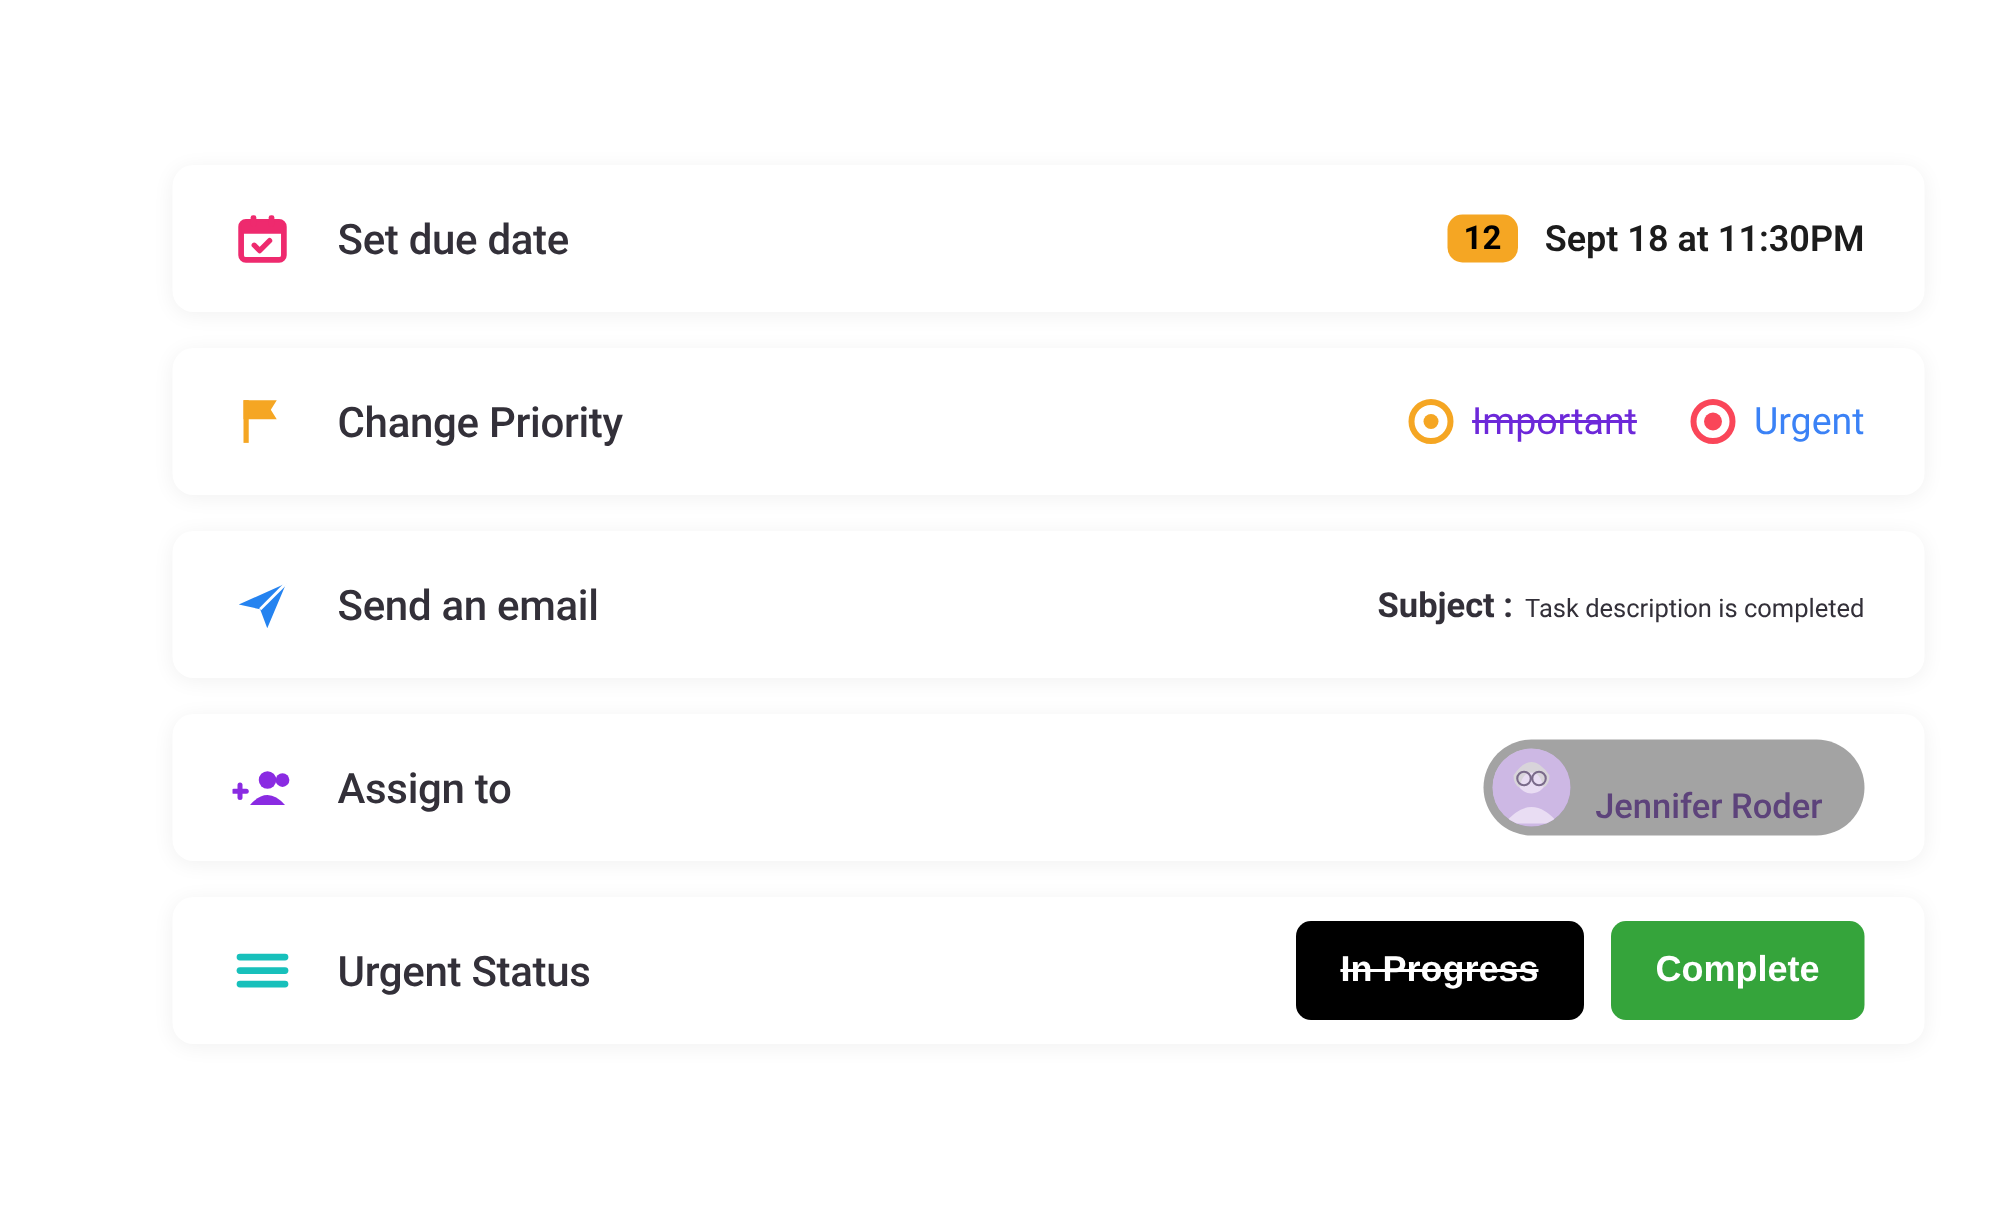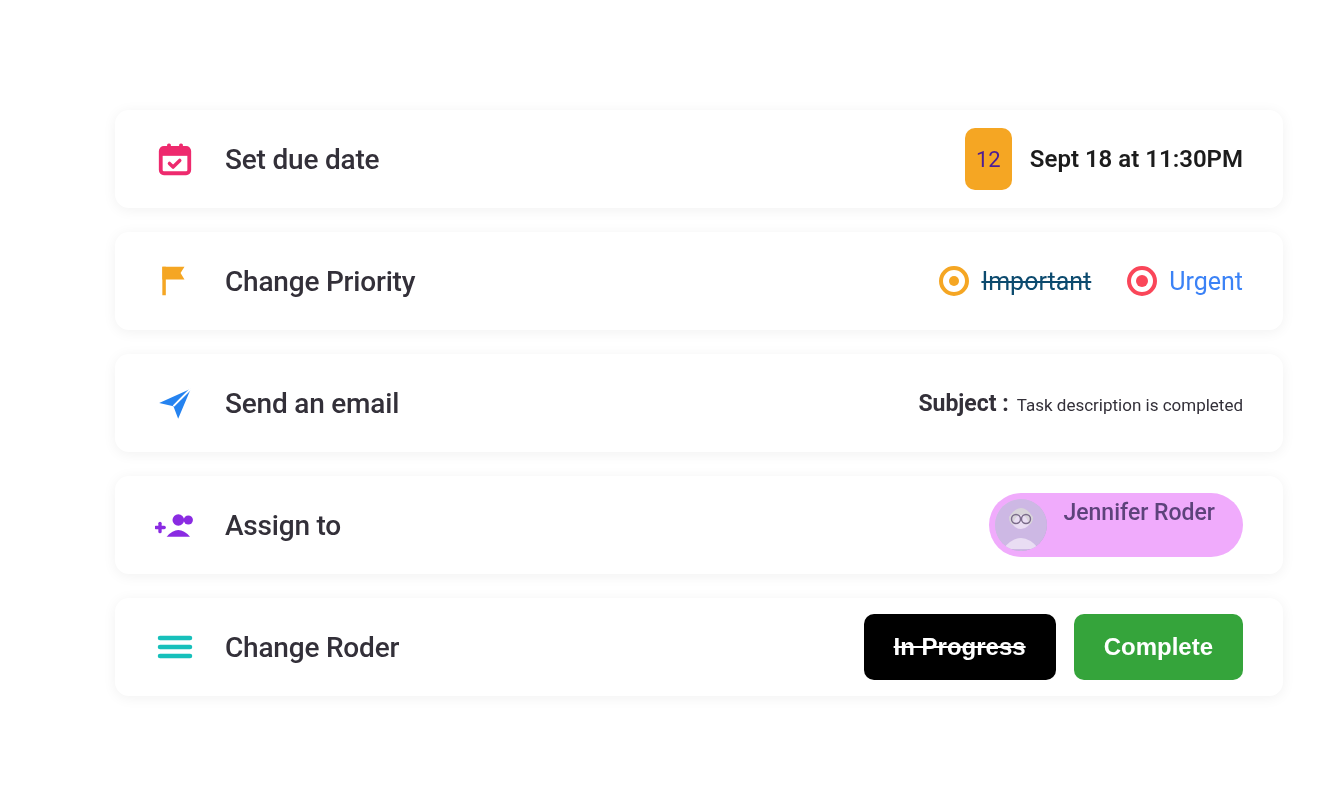--- a/index.html
+++ b/index.html
@@ -46,26 +46,26 @@
   }
   .right {
     display: flex;
     align-items: center;
     gap: 18px;
   }
 
   
   .date-badge {
     width: 47px;
-    height: 62px;
+    height: 32px;
     background: #f5a623;
     border-radius: 10px;
-    color: #4c1d95;
+    color: #000000;
     font-size: 22px;
-    font-weight: 400;
+    font-weight: 700;
     display: flex;
     align-items: center;
     justify-content: center;
   }
   .due-text {
     font-size: 24px;
     font-weight: 600;
     color: #1c1c1c;
   }
 
@@ -85,33 +85,33 @@
     justify-content: center;
   }
   .radio-outer-y { border: 4px solid #f5a623; }
   .radio-inner-y { width: 10px; height: 10px; background: #f5a623; border-radius: 50%; }
   .radio-outer-r { border: 4px solid #fa4659; }
   .radio-inner-r { width: 12px; height: 12px; background: #fa4659; border-radius: 50%; }
   .prio-label {
     font-size: 25px;
     color: #3b82f6;
   }
-  .strike { text-decoration: line-through; color: #0c4a6e; text-align: right; }
+  .strike { text-decoration: line-through; color: #6d28d9; text-align: right; }
 
   
   .subj-wrap { display:flex; align-items:baseline; gap:8px; }
   .subj-label { font-size: 23px; font-weight: 700; color:#333039; }
   .subj-text  { font-size: 17px; font-weight: 400; color:#333039; }
 
   
   .chip {
     display: flex;
-    align-items: flex-start;
+    align-items: flex-end;
     gap: 16px;
-    background: #f0abfc;
+    background: #a3a3a3;
     border-radius: 40px;
     padding: 6px 28px 6px 6px;
   }
   .avatar {
     width: 52px;
     height: 52px;
     border-radius: 50%;
     background: linear-gradient(135deg,#d6c5e8,#b9a0d4);
     display:flex;align-items:center;justify-content:center;
     overflow:hidden;
@@ -242,21 +242,21 @@
 
   <div class="card">
     <div class="left">
       <div class="icon-slot">
         <svg viewBox="0 0 24 24" width="36" height="36">
           <line x1="2" y1="6" x2="22" y2="6" stroke="#17c0bb" stroke-width="3" stroke-linecap="round"></line>
           <line x1="2" y1="12" x2="22" y2="12" stroke="#17c0bb" stroke-width="3" stroke-linecap="round"></line>
           <line x1="2" y1="18" x2="22" y2="18" stroke="#17c0bb" stroke-width="3" stroke-linecap="round"></line>
         </svg>
       </div>
-      <div class="title">Change Roder</div>
+      <div class="title">Urgent Status</div>
     </div>
     <div class="right">
       <button class="status-btn btn-orange btn-strike">In Progress</button>
       <button class="status-btn btn-green">Complete</button>
     </div>
   </div>
 
 </div>
 
 </body></html>

